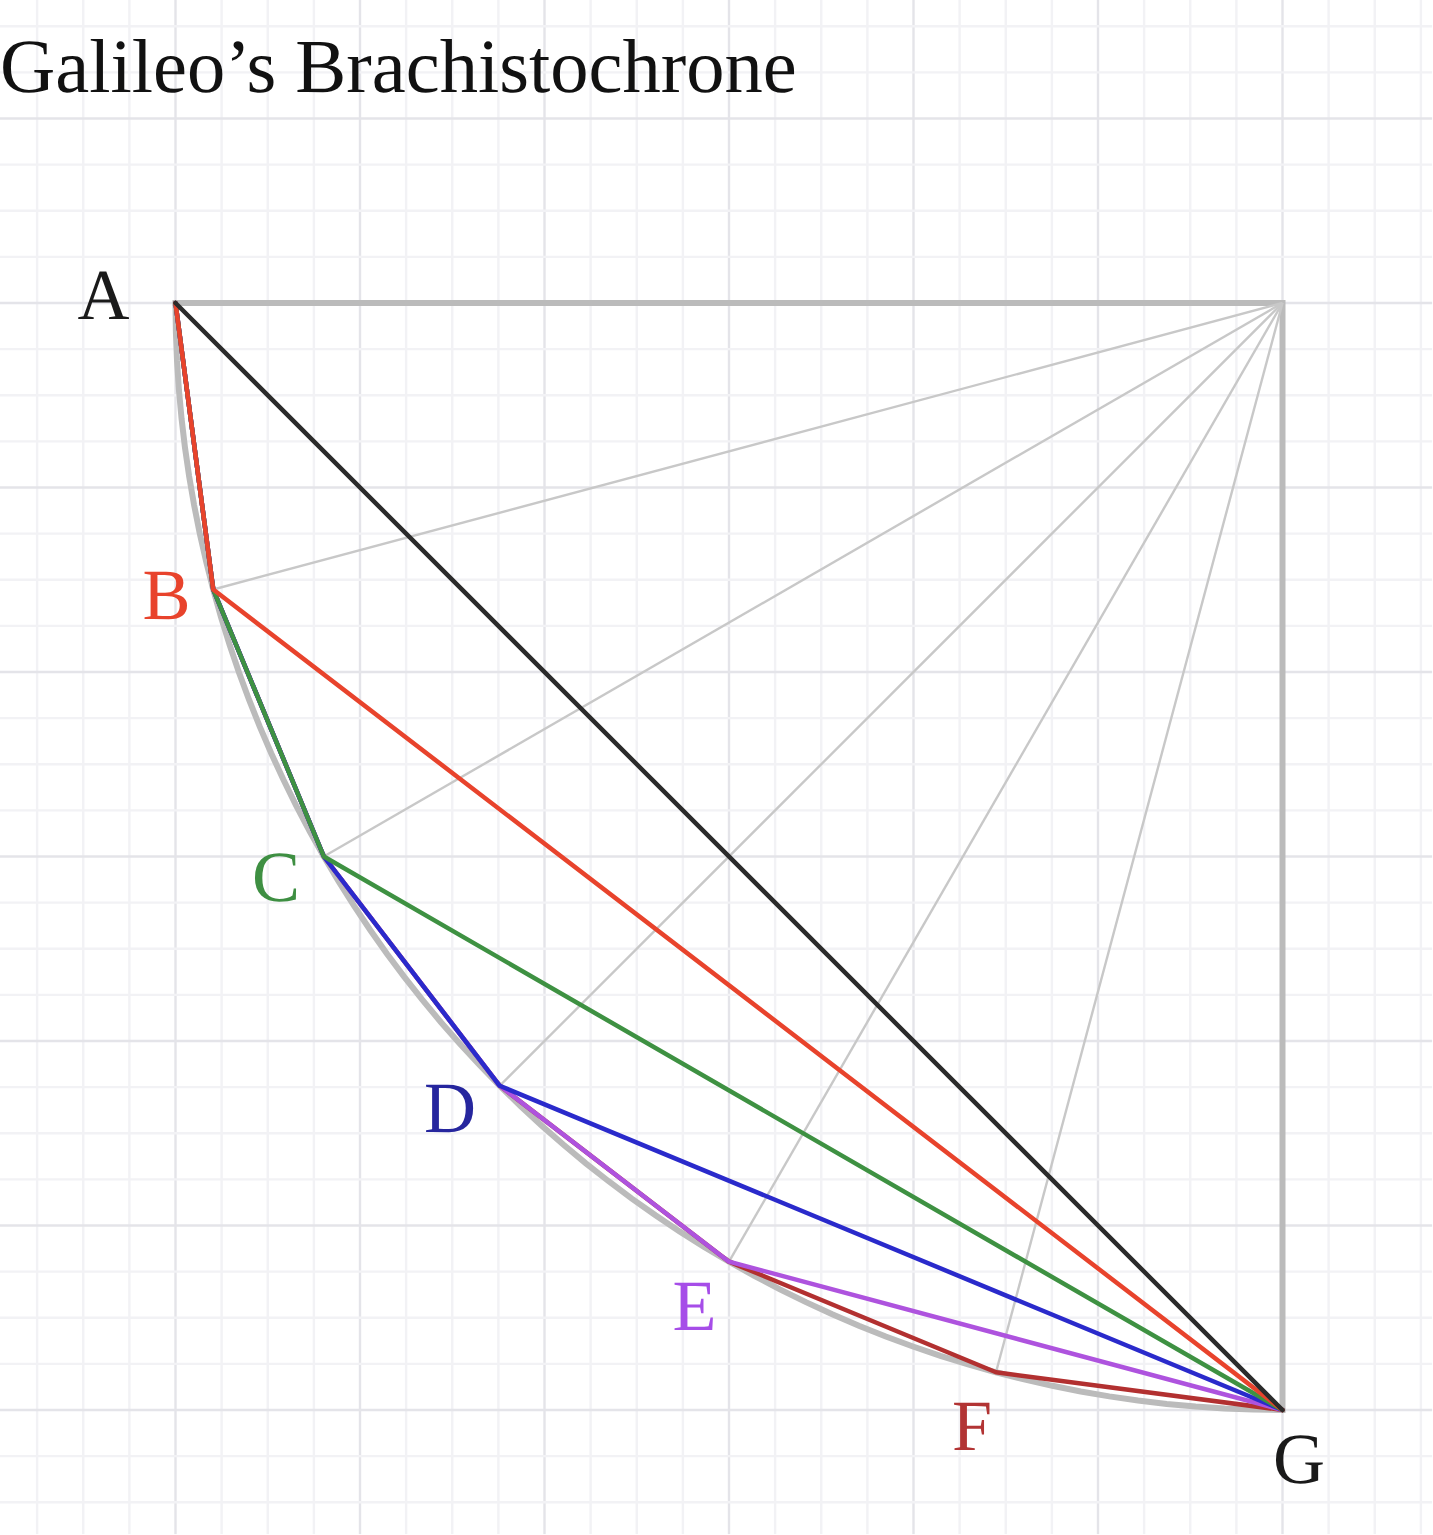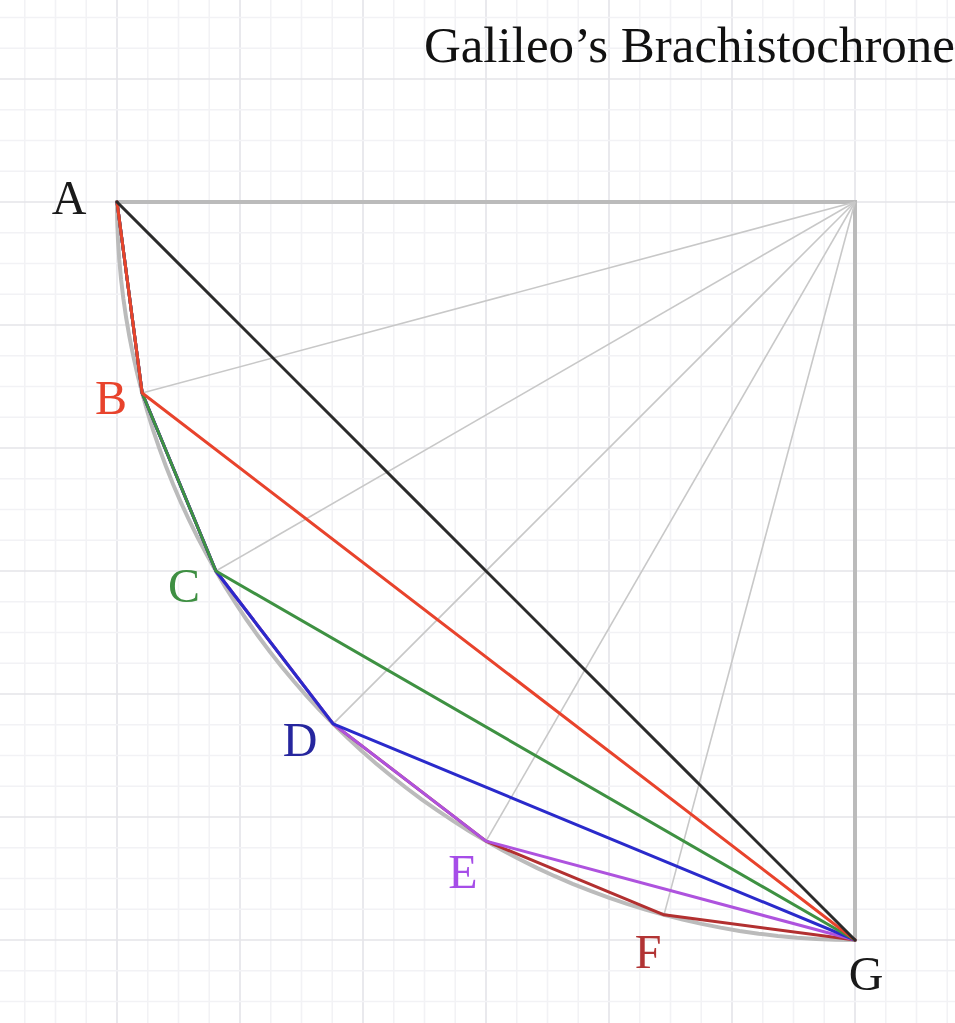--- a/index.html
+++ b/index.html
@@ -13,21 +13,21 @@
     width: 955px;
     height: 1023px;
     overflow: hidden;
     background: #ffffff;
   }
   .figure-title {
     position: absolute;
     top: 16px;
     left: 0;
     width: 955px;
-    text-align: right;
+    text-align: left;
     font-size: 51px;
     color: #111111;
     letter-spacing: 0px;
     user-select: none;
   }
   svg { display: block; }
 </style>
 </head>
 <body>
 

